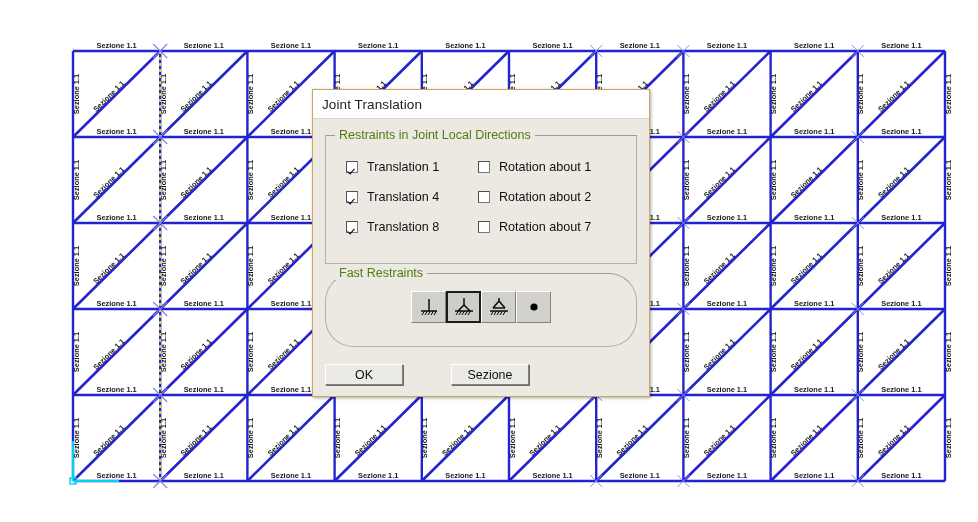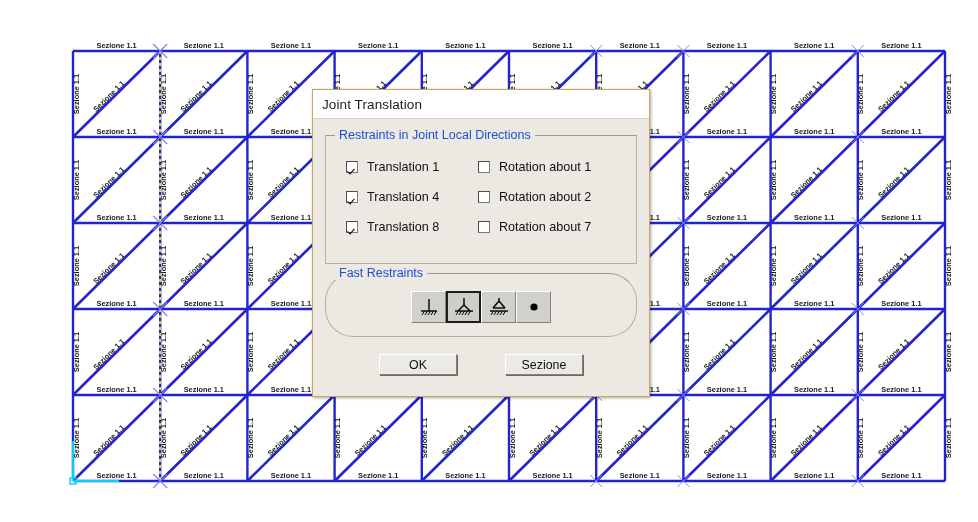--- a/index.html
+++ b/index.html
@@ -67,30 +67,30 @@
     margin: 0;
     box-sizing: border-box;
   }
   .groupbox > .gb-title {
     position: absolute;
     top: -8px;
     left: 9px;
     background: #ece9e2;
     padding: 0 4px;
     font-size: 12.5px;
-    color: #1d4ed8;
+    color: #4d7c0f;
     white-space: nowrap;
   }
 
   #grp-restraints {
     height: 129px;
     margin-top: 5px;
   }
   #grp-fast {
-    height: 64px;
+    height: 74px;
     margin-top: 9px;
     border-radius: 28px;
   }
 
   
   #chk-table {
     margin: 16px 0 0 0;
     width: 100%;
     border-collapse: collapse;
   }
@@ -158,21 +158,21 @@
     padding: 0;
   }
   .fr-btn.selected {
     border: 2px solid #1b1b1b;
     background: #cfcdc8;
   }
 
   
   #btn-row {
     display: flex;
-    justify-content: center;
+    justify-content: flex-start;
     gap: 48px;
     margin-top: 17px;
   }
   .dlg-btn {
     width: 78px;
     height: 21px;
     background: #eceae4;
     border-top: 1px solid #ffffff;
     border-left: 1px solid #ffffff;
     border-right: 1px solid #83817a;

